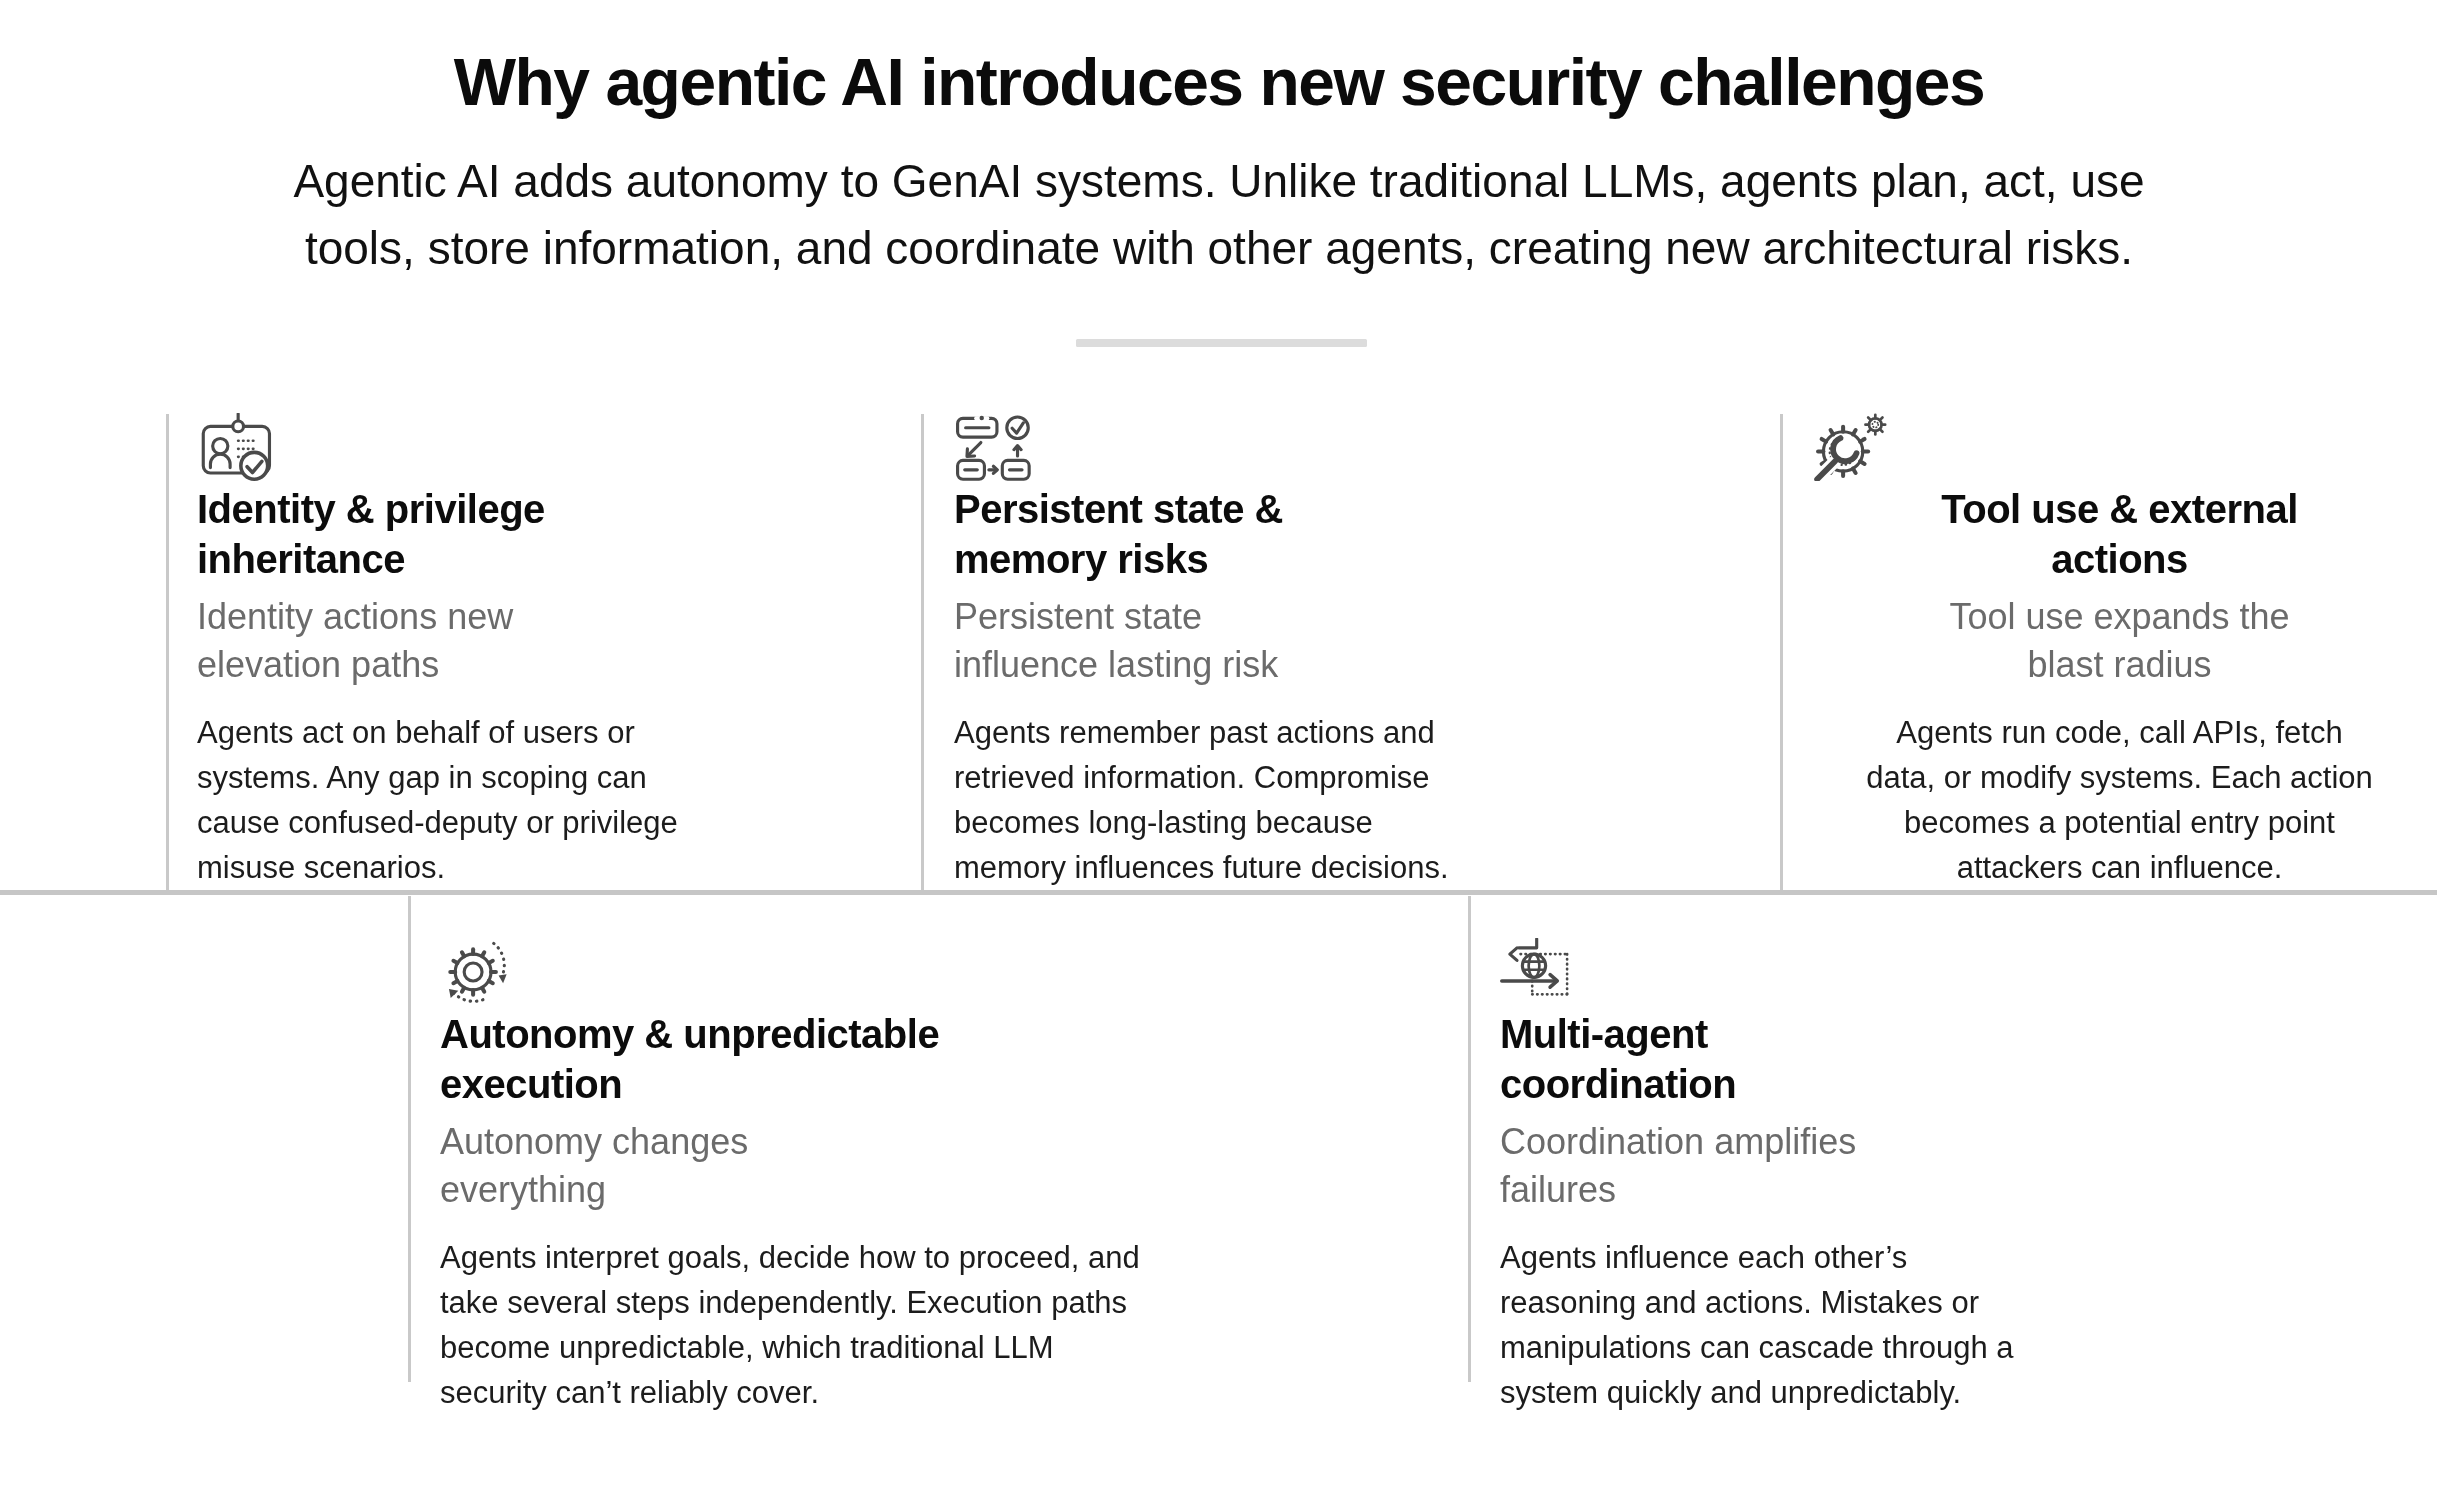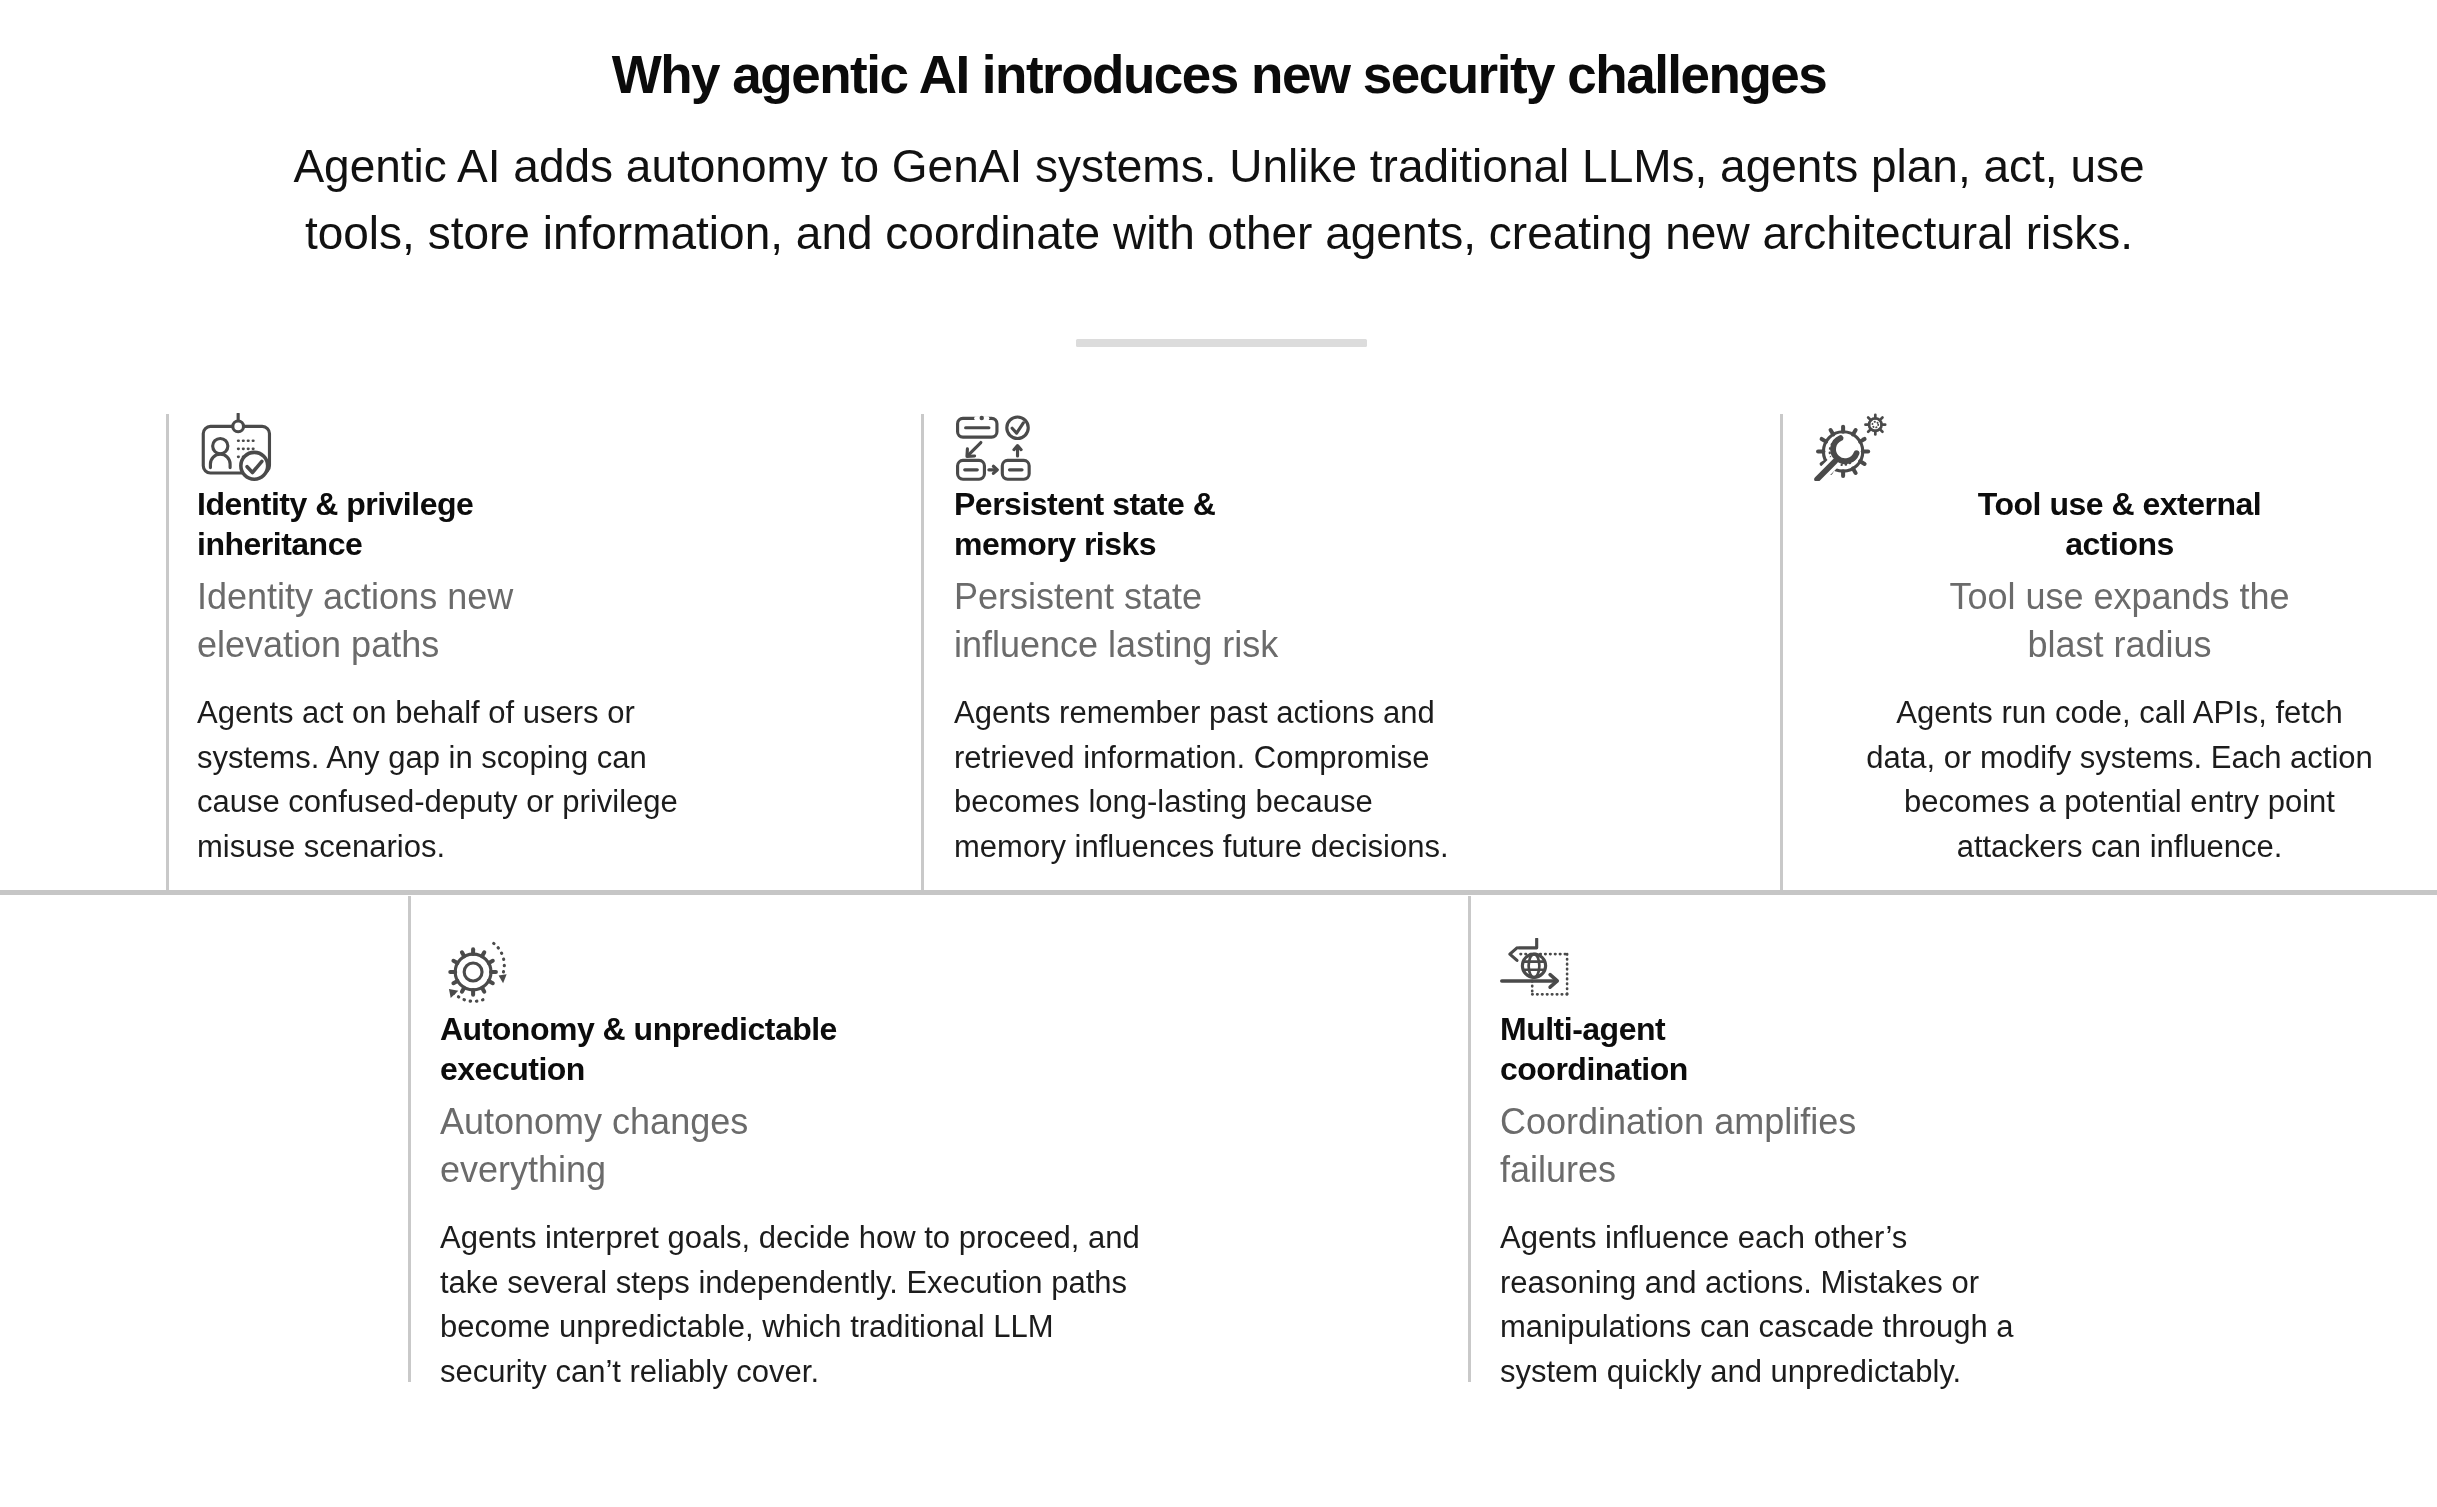--- a/index.html
+++ b/index.html
@@ -4,21 +4,21 @@
 <style>
   * { margin:0; padding:0; box-sizing:border-box; }
   html,body { background:#ffffff; }
   body {
     width:2438px; height:1508px; position:relative; overflow:hidden;
     font-family:"Liberation Sans","DejaVu Sans",sans-serif;
     color:#141414;
   }
   .header { text-align:center; padding-top:45px; }
   .page-title {
-    font-size:53px; font-weight:700; letter-spacing:-1.5px; color:#0b0b0b;
+    font-size:66px; font-weight:700; letter-spacing:-1.5px; color:#0b0b0b;
     line-height:1.15; white-space:pre-line;
   }
   .page-subtitle {
     margin:27px auto 0; font-size:46px; line-height:1.46; color:#111111;
     white-space:pre-line;
   }
   .header-rule {
     position:absolute; left:1076px; top:339px; width:291px; height:8.3px;
     background:#dcdcdc; border-radius:1.5px;
   }
@@ -31,21 +31,21 @@
   .hband { position:absolute; left:0; top:890px; width:2438px; height:5.4px; background:#c6c6c6; }
   .card { position:absolute; }
   .card-1 { left:197px;  top:413px;  width:710px; }
   .card-2 { left:954px; top:413px;  width:800px; }
   .card-3 { left:1810px; top:413px;  width:619px;text-align:center; }
   .card-4 { left:440px;  top:938px; width:1014px; }
   .card-5 { left:1500px; top:938px; width:731px; }
   .card-icon { height:68px; margin-bottom:2.9px; }
   .card-icon svg { height:68px; width:auto; display:block; }
   .card-title {
-    font-size:32px; font-weight:700; letter-spacing:-0.5px; line-height:1.26;
+    font-size:40px; font-weight:700; letter-spacing:-0.5px; line-height:1.26;
     color:#0c0c0c; white-space:pre-line;
   }
   .card-subtitle {
     margin-top:8.8px; font-size:36px; line-height:1.33; color:#6b6b6b;
     white-space:pre-line;
   }
   .card-body {
     margin-top:21.5px; font-size:31px; line-height:1.45; color:#1c1c1c;
     white-space:pre-line;
   }

